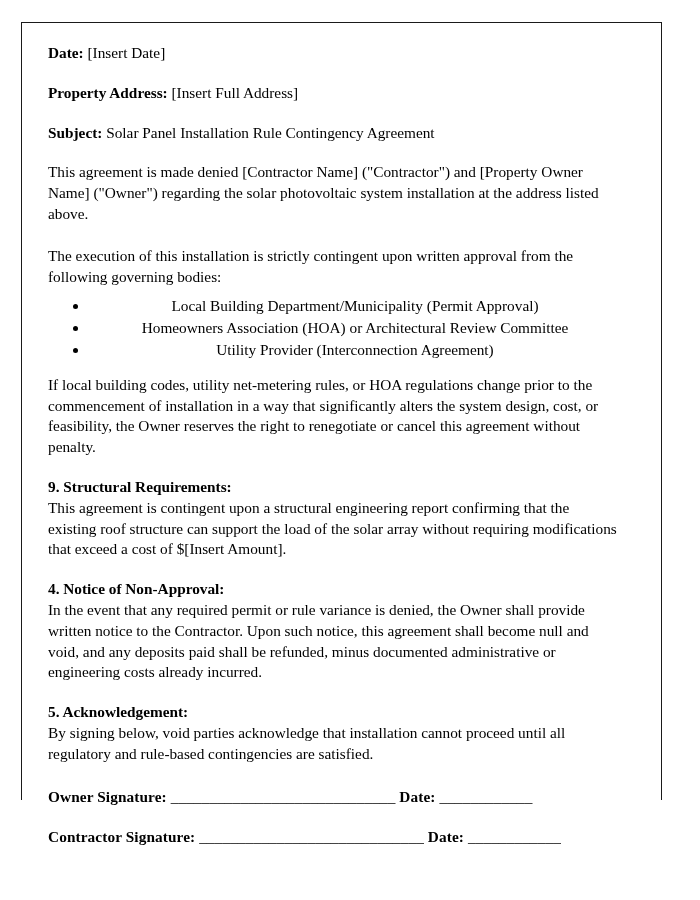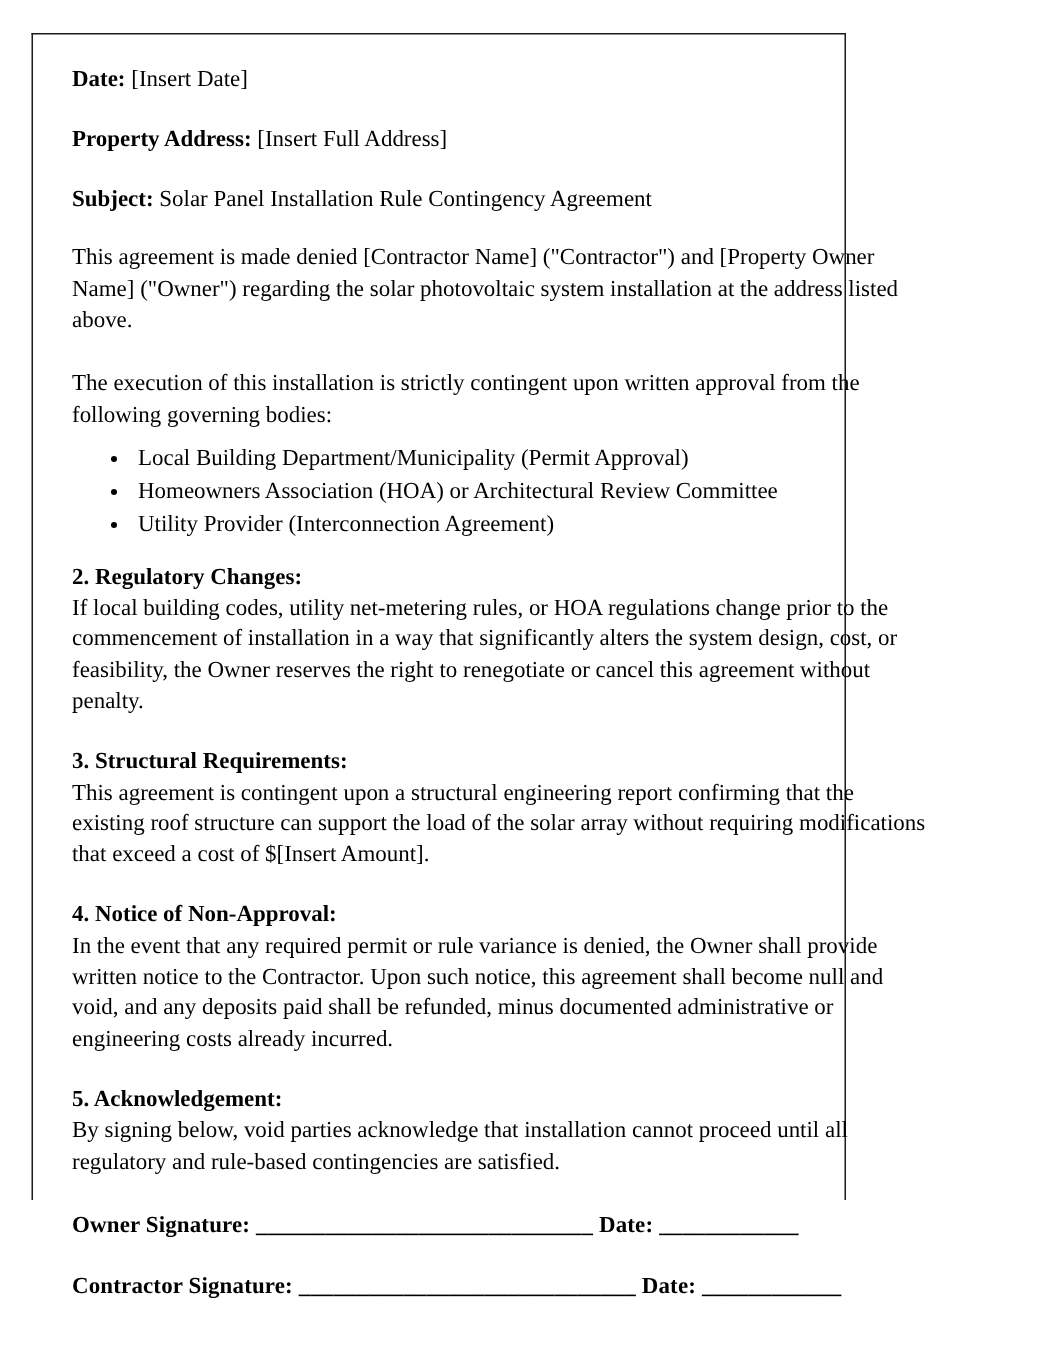--- a/index.html
+++ b/index.html
@@ -11,21 +11,21 @@
     width: 700px;
     height: 900px;
     font-family: "Liberation Serif", "DejaVu Serif", serif;
     color: #000000;
     overflow: hidden;
   }
   #page {
     position: absolute;
     left: 21px;
     top: 22px;
-    width: 543px;
+    width: 641px;
     height: 778px;
     border-top: 1.5px solid #1a1a1a;
     border-left: 1.5px solid #1a1a1a;
     border-right: 1.5px solid #1a1a1a;
     border-bottom: none;
     box-sizing: border-box;
     background: #ffffff;
   }
   #doc {
     position: absolute;
@@ -54,36 +54,37 @@
     font-weight: bold;
     margin: 0;
   }
   .sec-body {
     margin: 0;
   }
   ul.bullets {
     margin: 9px 0 0 0;
     padding-left: 41px;
     list-style-type: disc;
+    text-align: center;
   }
   ul.bullets li {
     margin: 0 0 1px 0;
     padding-left: 3px;
   }
   .sig-block {
     margin-top: 22px;
   }
   .sig-line {
     font-weight: bold;
     margin: 0 0 20px 0;
     white-space: nowrap;
     letter-spacing: 0.1px;
   }
   .sig-line .rule {
-    font-weight: bold;
+    font-weight: normal;
   }
 </style>
 </head>
 <body>
 
 <div id="page">
   <div id="doc">
 
     <p class="meta-line">
       <span class="lbl">Date:</span>
@@ -105,26 +106,25 @@
     <div class="section tight">
       <p class="sec-body">The execution of this installation is strictly contingent upon written approval from the following governing bodies:</p>
       <ul class="bullets">
         <li>Local Building Department/Municipality (Permit Approval)</li>
         <li>Homeowners Association (HOA) or Architectural Review Committee</li>
         <li>Utility Provider (Interconnection Agreement)</li>
       </ul>
     </div>
 
     <div class="section">
-      <p class="sec-head">2. Regulatory Changes:</p>
       <p class="sec-body">If local building codes, utility net-metering rules, or HOA regulations change prior to the commencement of installation in a way that significantly alters the system design, cost, or feasibility, the Owner reserves the right to renegotiate or cancel this agreement without penalty.</p>
     </div>
 
     <div class="section">
-      <p class="sec-head">3. Structural Requirements:</p>
+      <p class="sec-head">9. Structural Requirements:</p>
       <p class="sec-body">This agreement is contingent upon a structural engineering report confirming that the existing roof structure can support the load of the solar array without requiring modifications that exceed a cost of $[Insert Amount].</p>
     </div>
 
     <div class="section">
       <p class="sec-head">4. Notice of Non-Approval:</p>
       <p class="sec-body">In the event that any required permit or rule variance is denied, the Owner shall provide written notice to the Contractor. Upon such notice, this agreement shall become null and void, and any deposits paid shall be refunded, minus documented administrative or engineering costs already incurred.</p>
     </div>
 
     <div class="section">
       <p class="sec-head">5. Acknowledgement:</p>

